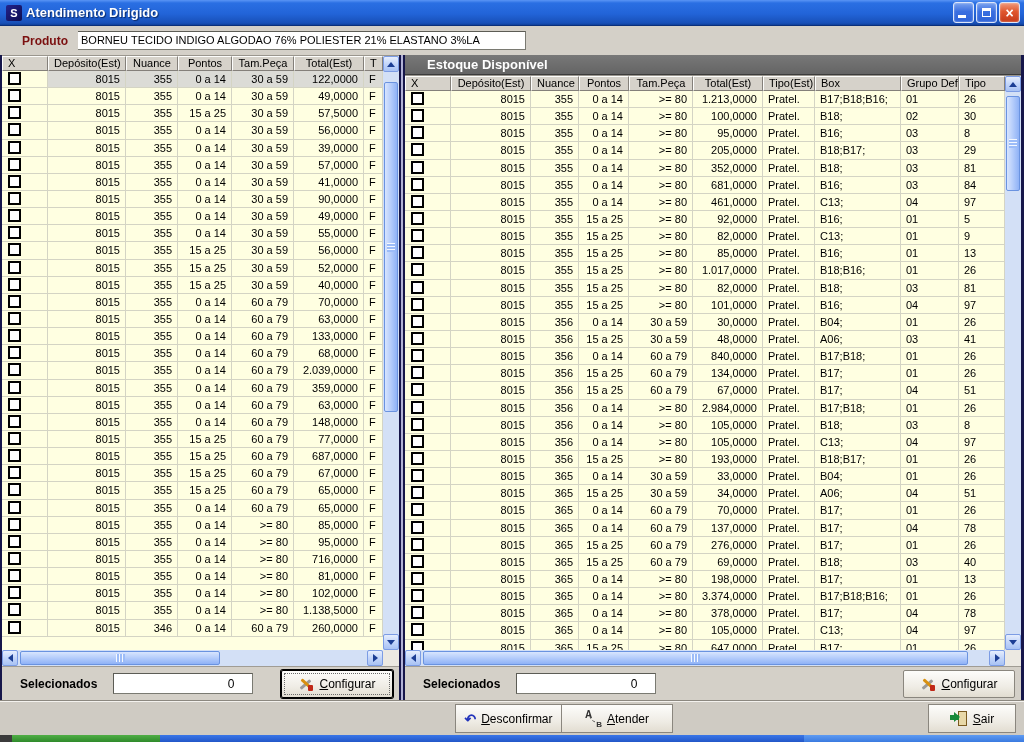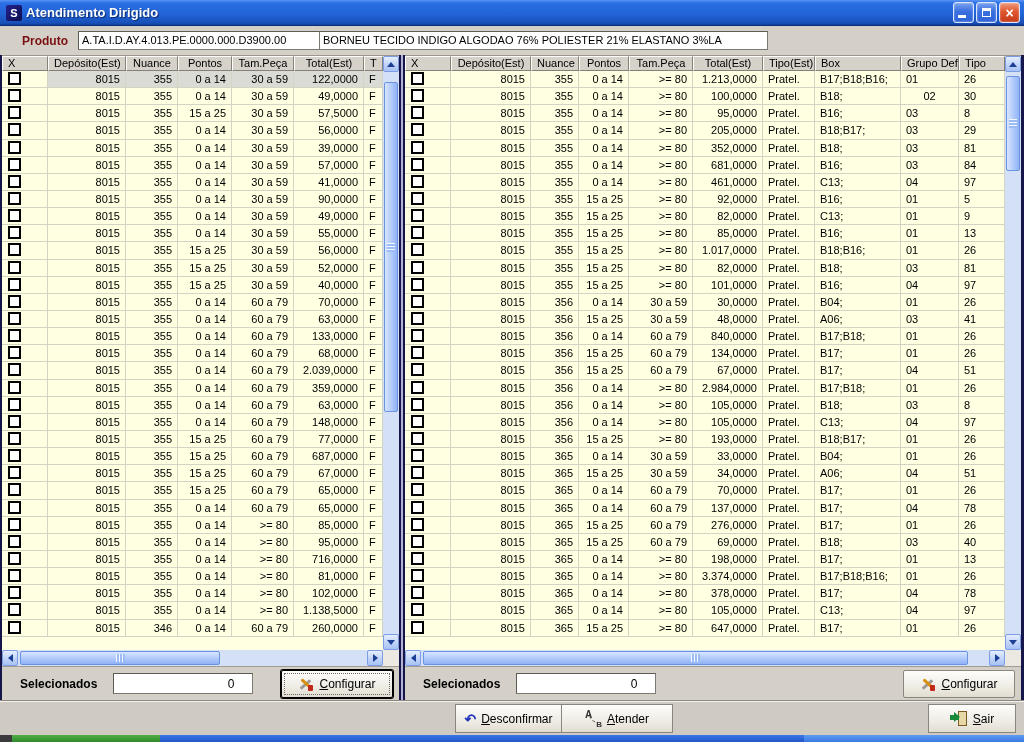--- a/index.html
+++ b/index.html
@@ -182,21 +182,20 @@
         </span>
       <span class="winbtn">
           <span class="glyph-max"></span>
         </span>
       <span class="winbtn close">×</span>
     </span>
   </div>
 
   <div class="produto-row">
     <span class="produto-label">Produto</span>
-    <div class="field produto-code">A.TA.I.D.AY.4.013.PE.0000.000.D3900.00</div>
     <div class="field produto-desc">BORNEU TECIDO INDIGO ALGODAO 76% POLIESTER 21% ELASTANO 3%LA</div>
   </div>
 
   <div class="panels">
 
     <section class="panel left-panel">
       <div class="grid-wrap">
         <div class="grid-header" id="lg-head">
             <div class="hcell" style="width: 46px;">X</div>
             <div class="hcell num" style="width: 78px;">Depósito(Est)</div>
@@ -539,20 +538,21 @@
               <i class="t3"></i>
             </span>
           <span><u>C</u>onfigurar</span>
         </button>
       </div>
     </section>
 
     <div class="divider"></div>
 
     <section class="panel right-panel">
+      <div class="panel-header">Estoque Disponível</div>
       <div class="grid-wrap">
         <div class="grid-header" id="rg-head">
             <div class="hcell" style="width: 46px;">X</div>
             <div class="hcell num" style="width: 80px;">Depósito(Est)</div>
             <div class="hcell num" style="width: 48px;">Nuance</div>
             <div class="hcell num" style="width: 50px;">Pontos</div>
             <div class="hcell num" style="width: 64px;">Tam.Peça</div>
             <div class="hcell num" style="width: 70px;">Total(Est)</div>
             <div class="hcell" style="width: 52px;">Tipo(Est)</div>
             <div class="hcell" style="width: 86px;">Box</div>
@@ -574,21 +574,21 @@
             </div>
             <div class="grid-row">
               <div class="cell cb-cell" style="width: 46px;"><span class="checkbox"></span></div>
               <div class="cell num" style="width: 80px;">8015</div>
               <div class="cell num" style="width: 48px;">355</div>
               <div class="cell num" style="width: 50px;">0 a 14</div>
               <div class="cell num" style="width: 64px;">&gt;= 80</div>
               <div class="cell num" style="width: 70px;">100,0000</div>
               <div class="cell" style="width: 52px;">Pratel.</div>
               <div class="cell" style="width: 86px;">B18;</div>
-              <div class="cell" style="width: 58px; text-align: center;">02</div>
+              <div class="cell" style="width: 58px;">02</div>
               <div class="cell fill">30</div>
             </div>
             <div class="grid-row">
               <div class="cell cb-cell" style="width: 46px;"><span class="checkbox"></span></div>
               <div class="cell num" style="width: 80px;">8015</div>
               <div class="cell num" style="width: 48px;">355</div>
               <div class="cell num" style="width: 50px;">0 a 14</div>
               <div class="cell num" style="width: 64px;">&gt;= 80</div>
               <div class="cell num" style="width: 70px;">95,0000</div>
               <div class="cell" style="width: 52px;">Pratel.</div>

